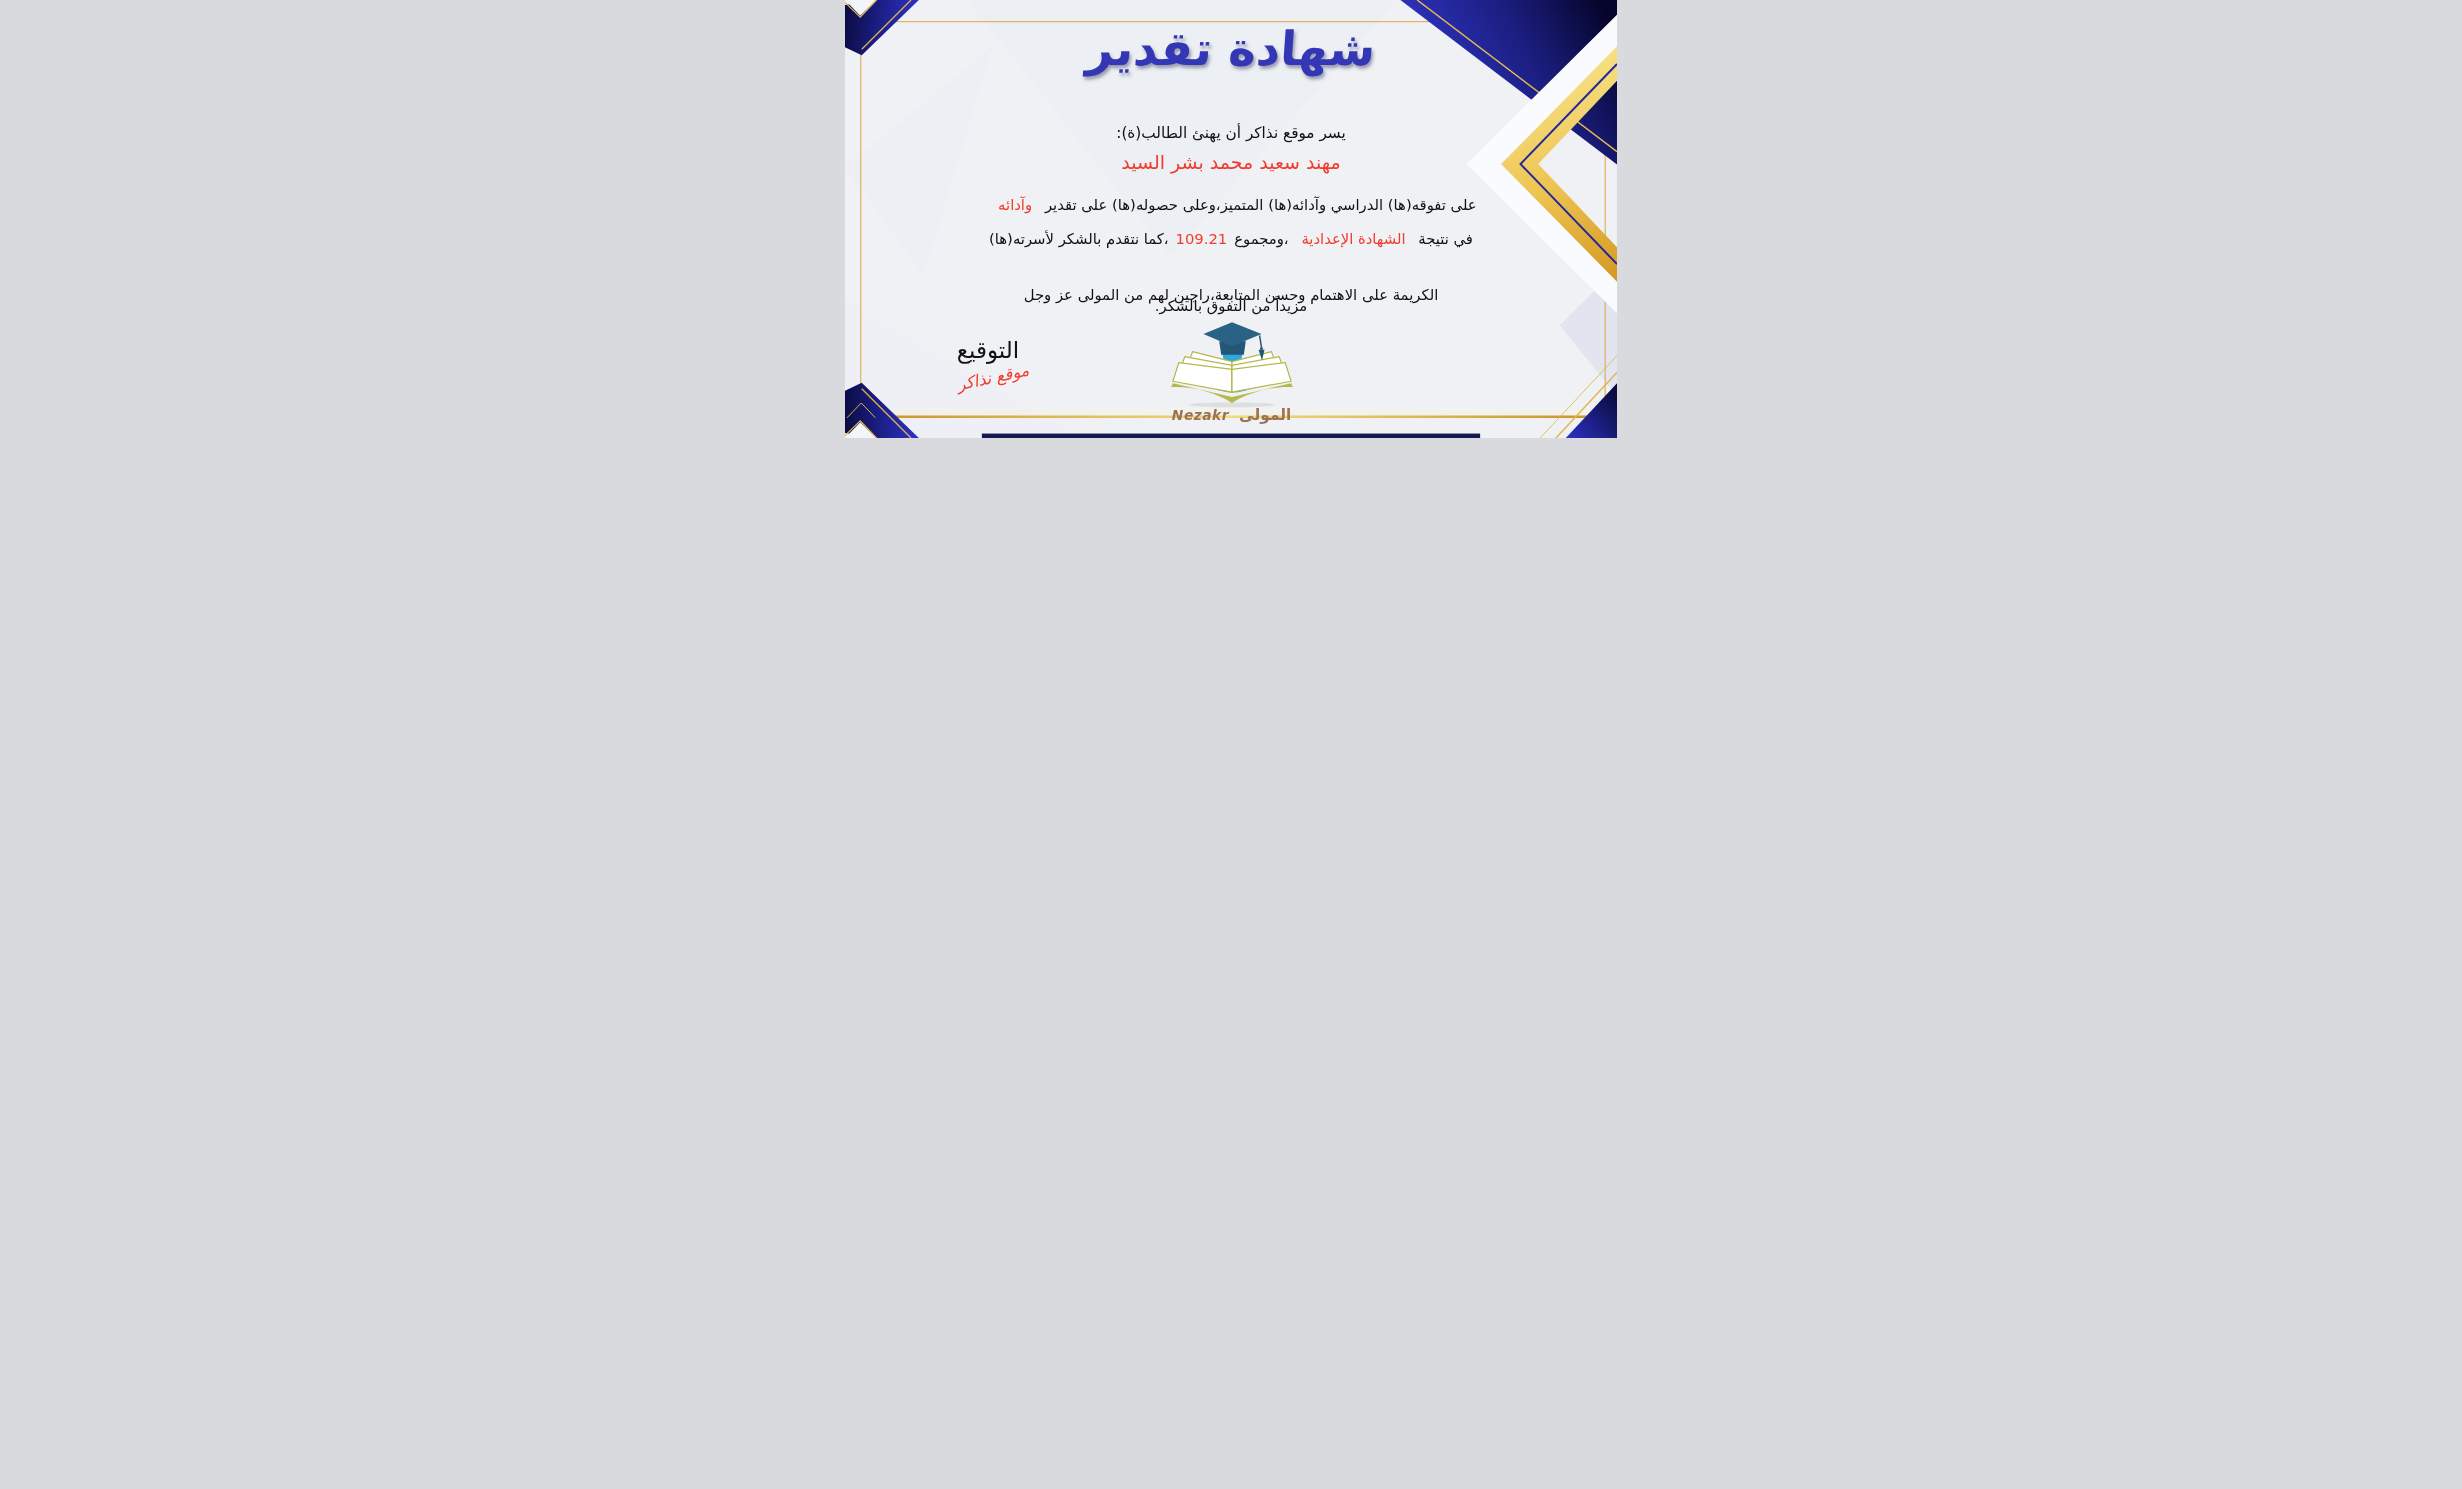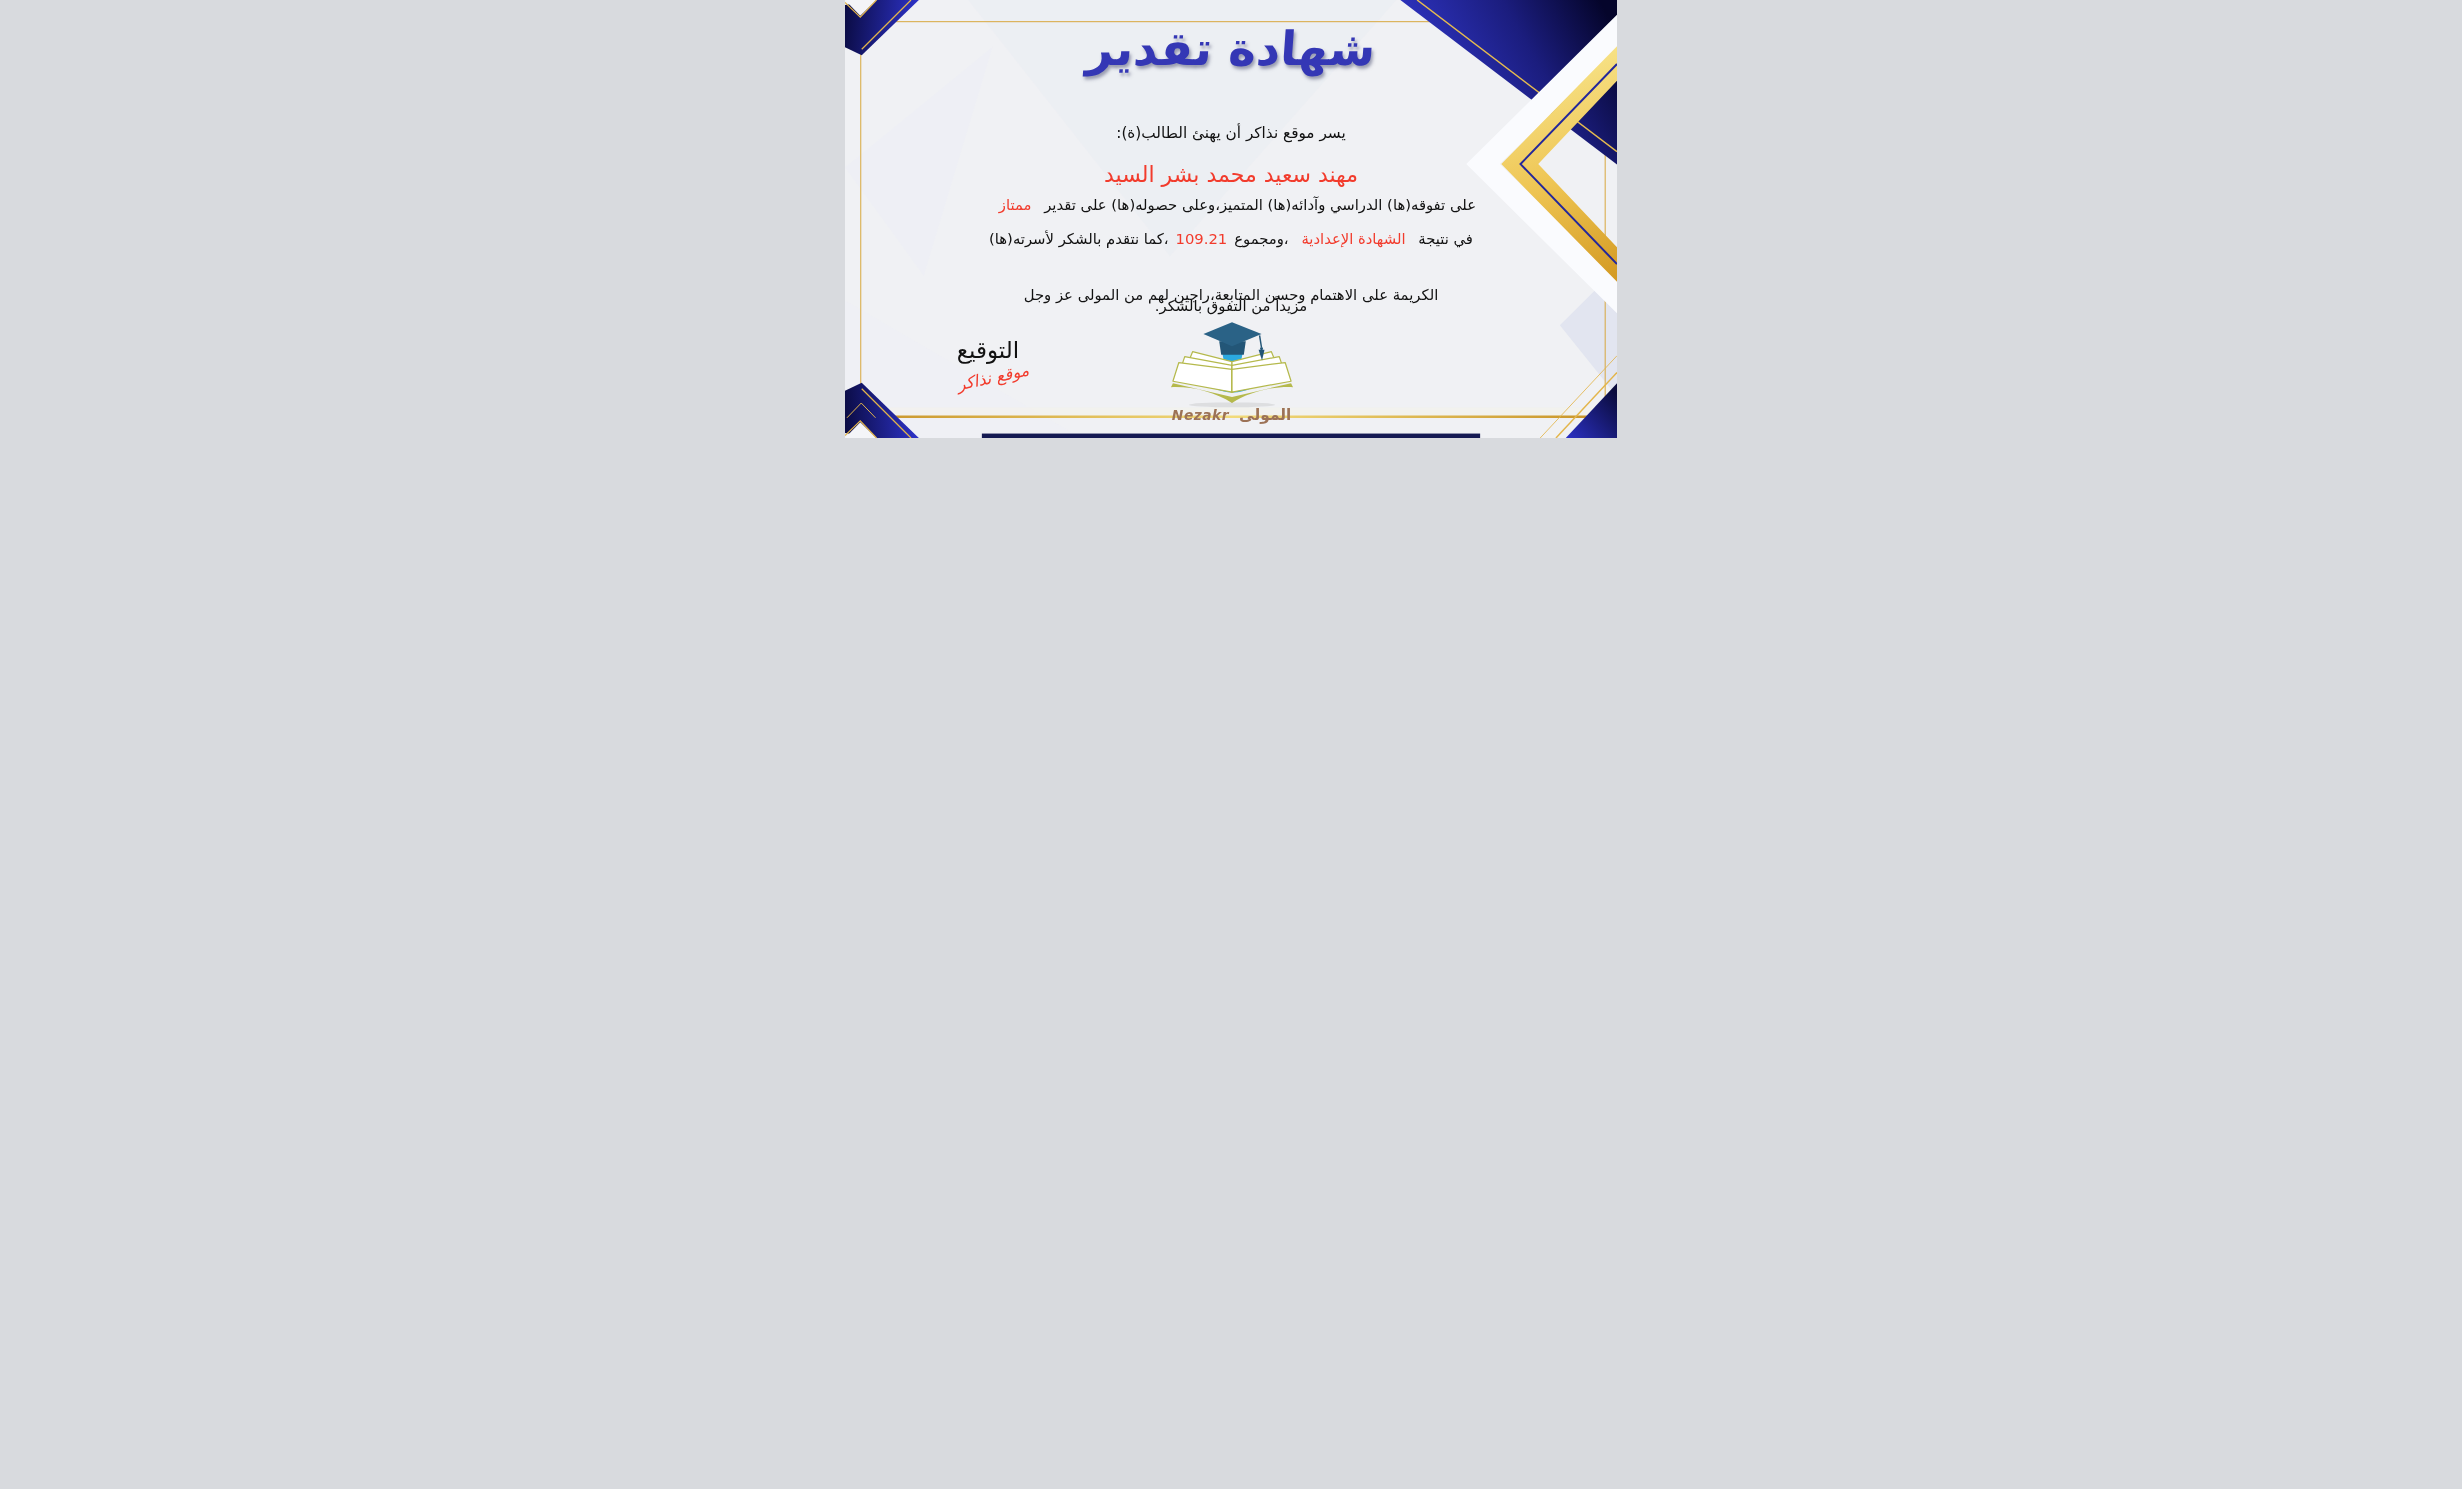--- a/index.html
+++ b/index.html
@@ -15,21 +15,21 @@
   .deco{position:absolute;inset:0;width:100%;height:100%;}
   .txt{position:absolute;left:0;width:100%;text-align:center;color:var(--text-black);
        font-weight:400;direction:rtl;white-space:nowrap;}
   .title{
     top:14.8px;font-size:47px;line-height:1.45;color:var(--title-blue);font-weight:700;
     transform:skewX(-4deg);
     text-shadow:2px 3px 3.4px rgba(70,74,110,.50);
     letter-spacing:-1px;
   }
   .line-intro{top:124px;font-size:15.3px;}
-  .line-name{top:162px;font-size:22px;color:var(--red);}
+  .line-name{top:151px;font-size:19px;color:var(--red);}
   .line-b{font-size:14.8px;}
   .l3{top:196px;} .l4{top:230px;} .l5{top:264px;margin-top:22px;} .l6{top:297px;}
   .red-field{color:var(--red);margin:0 12.8px;}
   .red-field.tight{margin:0 6.9px;}
   .sig-label{position:absolute;left:89px;width:108px;top:337px;font-size:23px;font-weight:400;
              text-align:center;direction:rtl;color:var(--text-black);}
   .sig-script{position:absolute;left:79px;width:138px;top:368px;font-size:16.3px;font-weight:400;
               font-style:italic;text-align:center;direction:rtl;color:var(--red);
               transform:rotate(-12deg);}
   .logo{position:absolute;left:319px;top:319px;width:135px;height:116px;}
@@ -125,21 +125,21 @@
     <rect x="278" y="880" width="1012" height="9" fill="#141952"></rect>
   </svg>
 
   <div class="txt title">شهادة تقدير</div>
 
   <div class="txt line-intro">يسر موقع نذاكر أن يهنئ الطالب(ة):</div>
 
   <div class="txt line-name">مهند سعيد محمد بشر السيد</div>
 
   <div class="txt line-b l3">
-    <span>على تفوقه(ها) الدراسي وآدائه(ها) المتميز،وعلى حصوله(ها) على تقدير</span><span class="red-field">ممتاز</span>
+    <span>على تفوقه(ها) الدراسي وآدائه(ها) المتميز،وعلى حصوله(ها) على تقدير</span><span class="red-field">وآدائه</span>
   </div>
 
   <div class="txt line-b l4">
     <span>في نتيجة</span><span class="red-field">الشهادة الإعدادية</span><span>،ومجموع</span><span class="red-field tight">109.21</span><span>،كما نتقدم بالشكر لأسرته(ها)</span>
   </div>
 
   <div class="txt line-b l5">الكريمة على الاهتمام وحسن المتابعة،راجين لهم من المولى عز وجل</div>
 
   <div class="txt line-b l6">مزيداً من التفوق بالشكر.</div>
 

